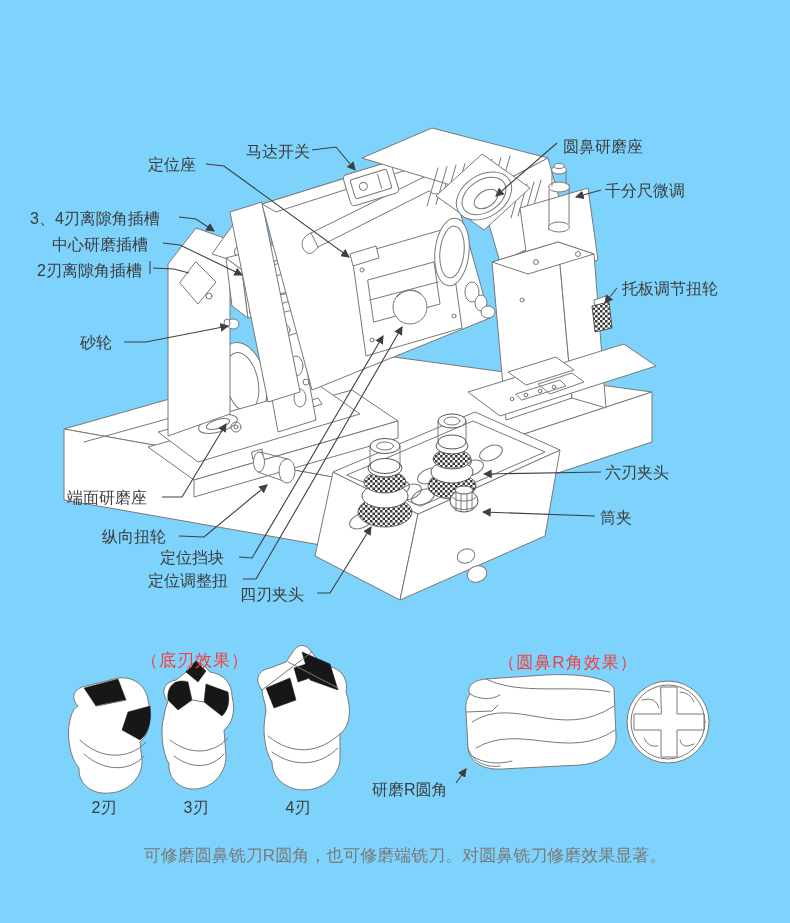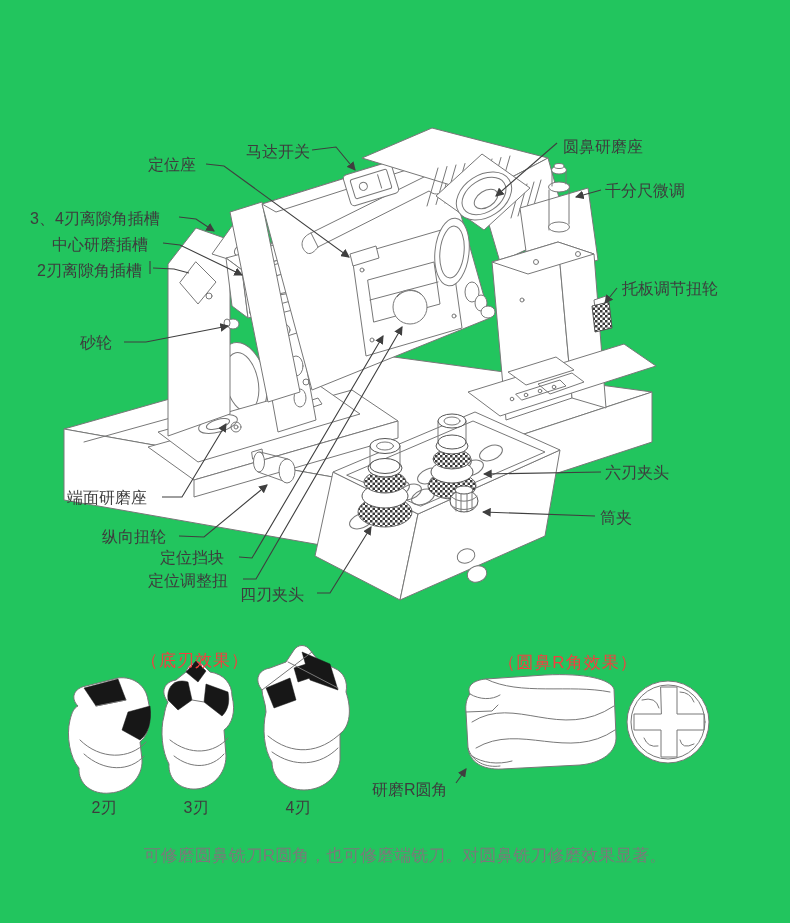--- a/index.html
+++ b/index.html
@@ -1,16 +1,16 @@
 <!DOCTYPE html>
 <html><head>
 <meta charset="utf-8">
 <style>
   html,body{margin:0;padding:0;background:#ffffff;}
-  .stage{position:relative;width:790px;height:923px;background:#22c55e;overflow:hidden;}
+  .stage{position:relative;width:790px;height:923px;background:#7dd3fc;overflow:hidden;}
   svg{display:block;}
   .lbl{font-family:"Liberation Sans",sans-serif;font-size:16px;fill:#3d3d3d;}
   .red{font-family:"Liberation Sans",sans-serif;font-size:17px;fill:#f24040;letter-spacing:1px;}
   .cap{font-family:"Liberation Sans",sans-serif;font-size:17px;fill:#7a7a7a;}
   .m{stroke:#787878;stroke-width:1;fill:none;stroke-linejoin:round;stroke-linecap:round;}
   .mw{stroke:#787878;stroke-width:1;fill:#ffffff;stroke-linejoin:round;}
   .mk{stroke:#555;stroke-width:1;fill:#ffffff;}
   .ld{stroke:#3f3f3f;stroke-width:1.1;fill:none;}
   .blk{fill:#171717;stroke:#171717;stroke-width:0.5;}
 </style>

